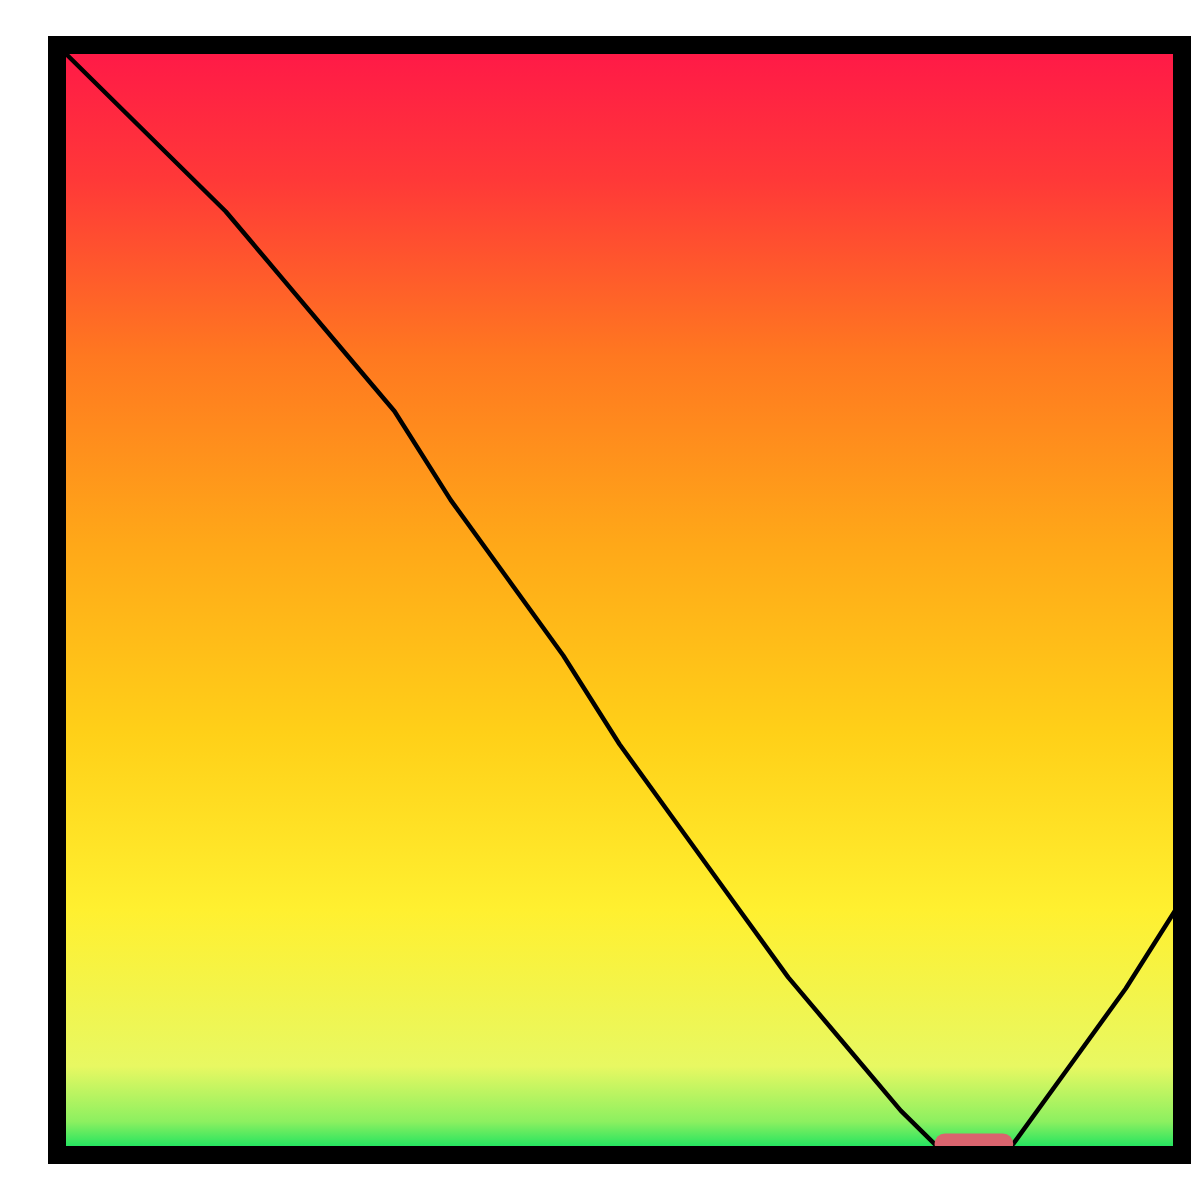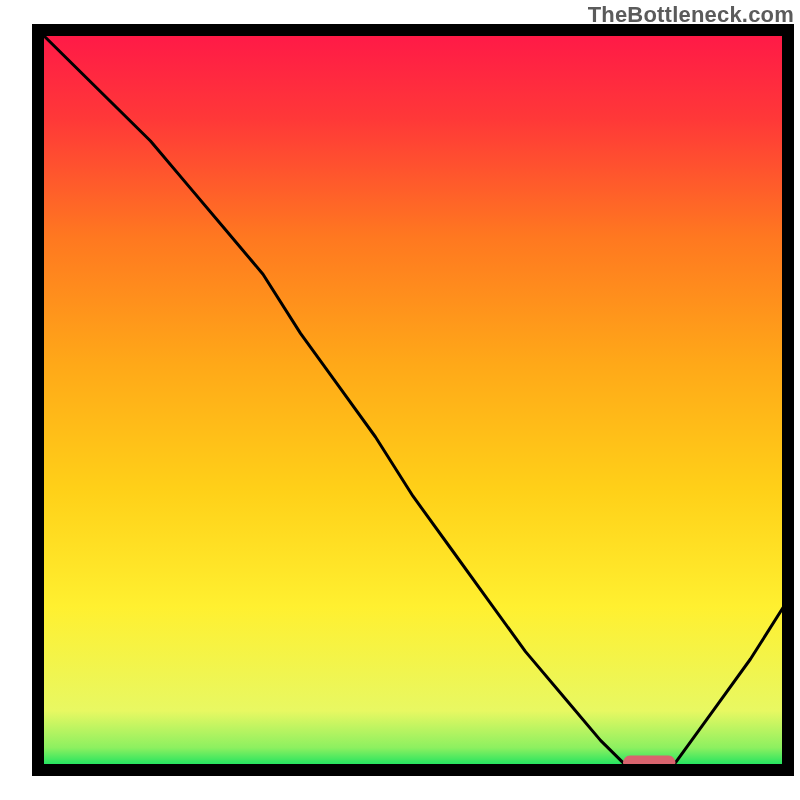--- a/index.html
+++ b/index.html
@@ -25,21 +25,20 @@
     letter-spacing: 0.2px;
   }
   svg {
     display: block;
   }
 </style>
 </head>
 <body>
 
 <div class="container">
-  <div class="watermark">TheBottleneck.com</div>
   <svg id="chart-svg" width="800" height="800" viewBox="0 0 800 800">
       <defs>
         <linearGradient id="bgGrad" x1="0" y1="1" x2="0" y2="0">
           <stop offset="0%" stop-color="#00E060"></stop>
           <stop offset="3%" stop-color="#8CF060"></stop>
           <stop offset="8%" stop-color="#E8F862"></stop>
           <stop offset="22%" stop-color="#FFF030"></stop>
           <stop offset="38%" stop-color="#FFD018"></stop>
           <stop offset="55%" stop-color="#FFA818"></stop>
           <stop offset="72%" stop-color="#FF7820"></stop>

